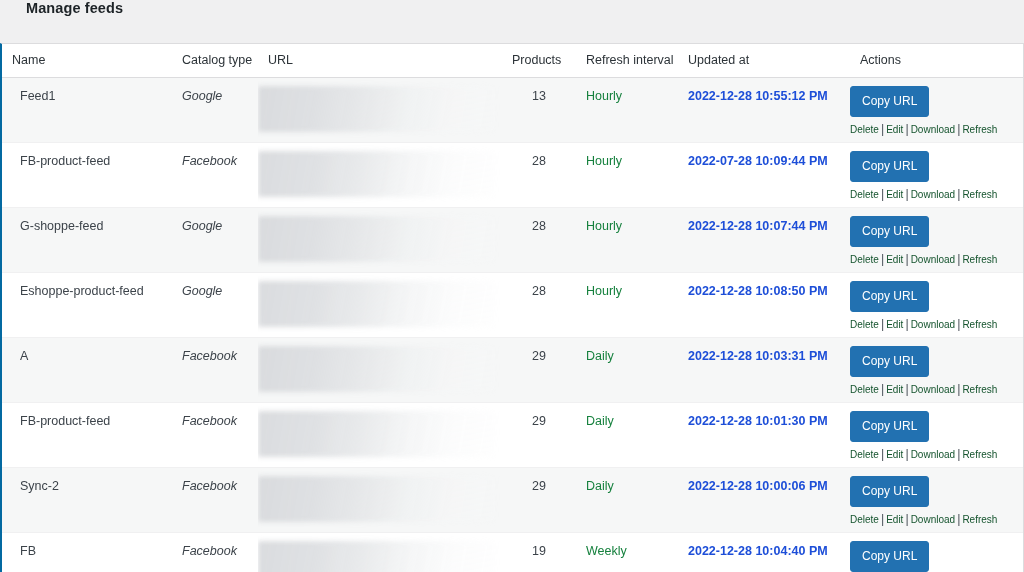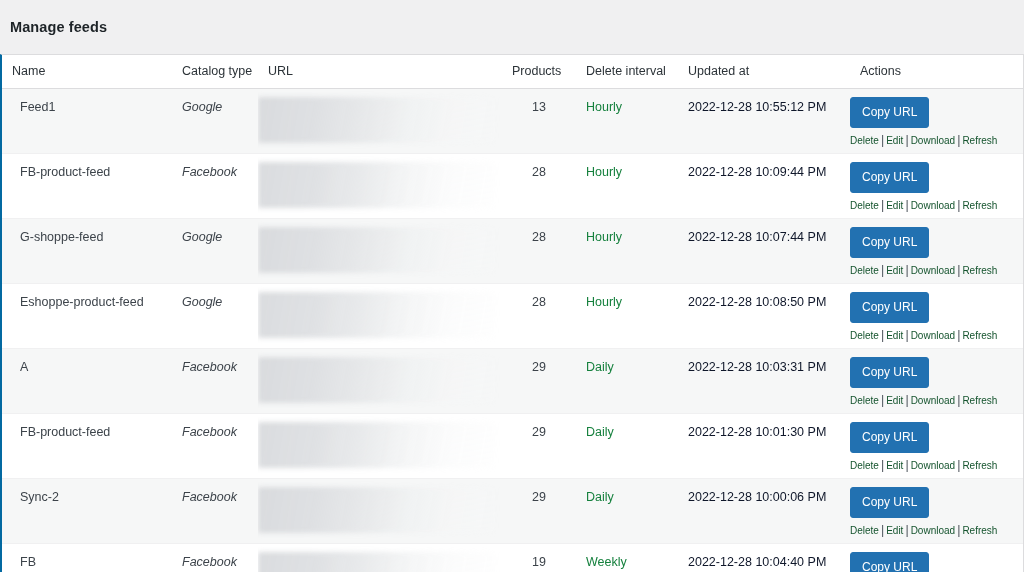--- a/index.html
+++ b/index.html
@@ -7,25 +7,24 @@
     margin: 0; padding: 0;
     width: 1024px; height: 572px;
     overflow: hidden;
     background: #f0f0f1;
     font-family: "Liberation Sans", sans-serif;
     -webkit-font-smoothing: antialiased;
   }
 
   
   #topbar {
-    height: 54px;
+    height: 43px;
     background: #f0f0f1;
     display: flex;
-    align-items: center;
-    padding: 0 10px;
+    padding: 0 26px;
   }
   #page-title {
     font-size: 14.5px;
     font-weight: bold;
     color: #1d2327;
     letter-spacing: 0.1px;
   }
 
   
   #table-wrap {
@@ -74,21 +73,21 @@
     vertical-align: top;
     line-height: 1.35;
     border-bottom: 1px solid #f0f0f1;
     overflow: hidden;
   }
 
   td.cell-name    { color: #3c434a; padding-left: 18px; }
   td.cell-catalog { color: #3c434a; font-style: italic; }
   td.cell-products{ color: #3c434a; text-align: center; }
   td.cell-refresh { color: #15803d; }
-  td.cell-updated { color: #0f172a; white-space: nowrap; }
+  td.cell-updated { color: #1d4ed8; white-space: nowrap; font-weight: bold; }
   td.cell-url     { padding: 8px 10px 0 0; }
   td.cell-actions { padding: 8px 10px 0 0; }
 
   
   .url-redacted {
     height: 46px;
     width: 238px;
     border-radius: 2px;
     background:
       linear-gradient(100deg,
@@ -148,21 +147,21 @@
         <col class="c-refresh">
         <col class="c-updated">
       <col class="c-actions">
     </colgroup>
     <thead>
       <tr>
         <th>Name</th>
         <th>Catalog type</th>
         <th>URL</th>
         <th>Products</th>
-        <th>Delete interval</th>
+        <th>Refresh interval</th>
         <th>Updated at</th>
         <th>Actions</th>
       </tr>
     </thead>
     <tbody id="feeds-body">
         <tr class="alt">
           <td class="cell-name">Feed1</td>
           <td class="cell-catalog">Google</td>
           <td class="cell-url">
             <div class="url-redacted"></div>
@@ -175,21 +174,21 @@
           </td>
         </tr>
         <tr class="plain">
           <td class="cell-name">FB-product-feed</td>
           <td class="cell-catalog">Facebook</td>
           <td class="cell-url">
             <div class="url-redacted"></div>
           </td>
           <td class="cell-products">28</td>
           <td class="cell-refresh">Hourly</td>
-          <td class="cell-updated">2022-12-28 10:09:44 PM</td>
+          <td class="cell-updated">2022-07-28 10:09:44 PM</td>
           <td class="cell-actions">
             <div class="actions-inner"><button class="copy-url-btn">Copy URL</button><a class="act-link">Delete</a><span class="sep">|</span><a class="act-link">Edit</a><span class="sep">|</span><a class="act-link">Download</a><span class="sep">|</span><a class="act-link">Refresh</a></div>
           </td>
         </tr>
         <tr class="alt">
           <td class="cell-name">G-shoppe-feed</td>
           <td class="cell-catalog">Google</td>
           <td class="cell-url">
             <div class="url-redacted"></div>
           </td>

